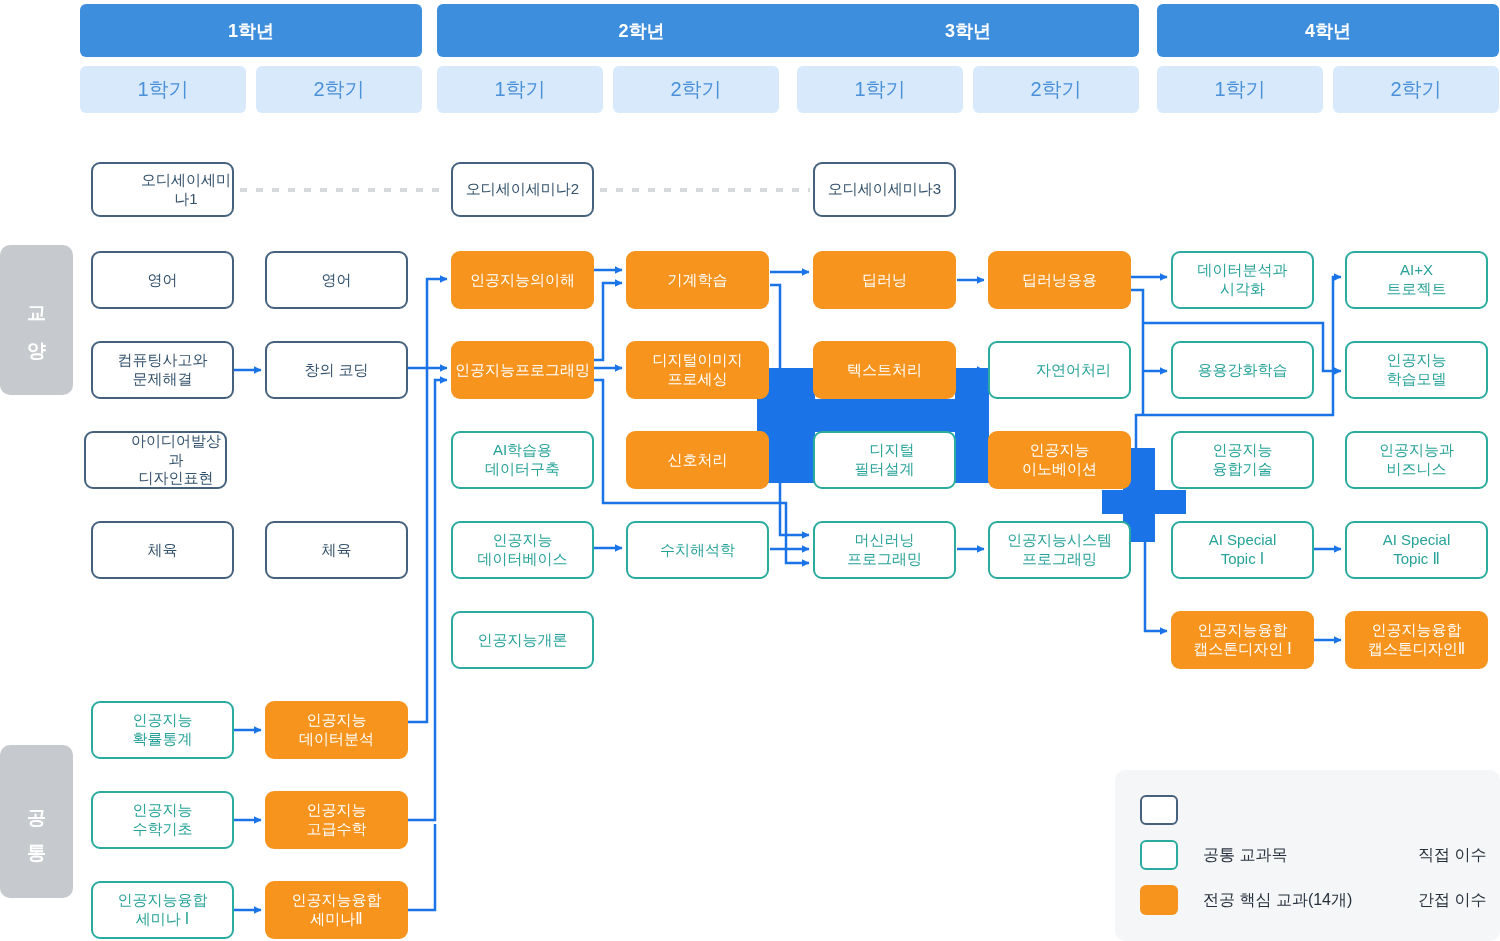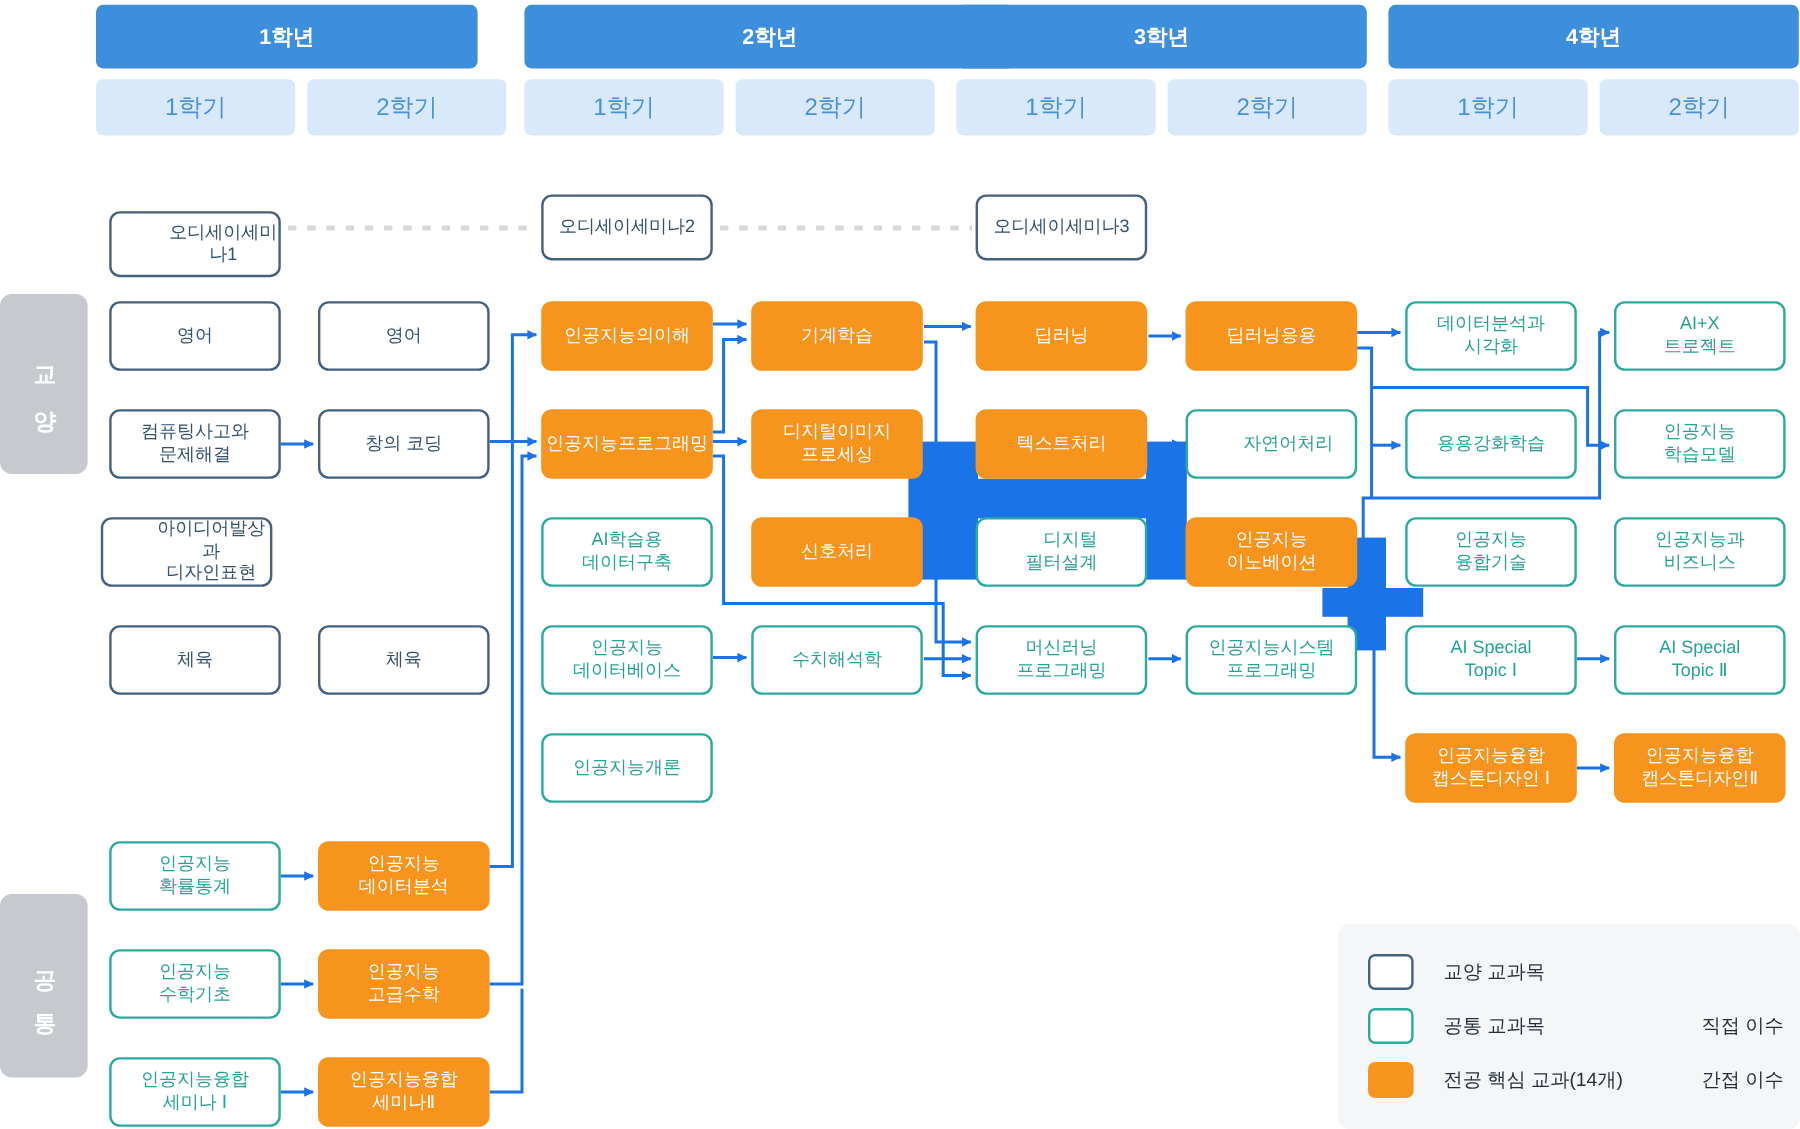--- a/index.html
+++ b/index.html
@@ -87,35 +87,35 @@
       <path d="M1314,640 H1341" marker-end="url(#ah)"></path>
     </g>
 
     <g stroke="#1a74e8" stroke-width="2.5" fill="none">
       <path d="M1363,857 H1399" marker-end="url(#ah)"></path>
       <path d="M1363,902 H1399" stroke-dasharray="6 5" marker-end="url(#ah)"></path>
     </g>
   </svg>
 
   <div id="generated">
-      <div class="year-header" style="left: 80px; width: 318px;">1학년</div>
+      <div class="year-header" style="left: 80px; width: 342px;">1학년</div>
       <div class="sem-box" style="left: 80px; width: 166px;">1학기</div>
       <div class="sem-box" style="left: 256px; width: 166px;">2학기</div>
       <div class="year-header" style="left: 437px; width: 409px;">2학년</div>
       <div class="sem-box" style="left: 437px; width: 166px;">1학기</div>
       <div class="sem-box" style="left: 613px; width: 166px;">2학기</div>
       <div class="year-header" style="left: 797px; width: 342px;">3학년</div>
       <div class="sem-box" style="left: 797px; width: 166px;">1학기</div>
       <div class="sem-box" style="left: 973px; width: 166px;">2학기</div>
       <div class="year-header" style="left: 1157px; width: 342px;">4학년</div>
       <div class="sem-box" style="left: 1157px; width: 166px;">1학기</div>
       <div class="sem-box" style="left: 1333px; width: 166px;">2학기</div>
       <div class="side-label" style="top: 245px; height: 150px;">교양</div>
       <div class="side-label" style="top: 745px; height: 153px;">공통</div>
-      <div class="box gen od" style="left: 91px; top: 176px; padding-left: 47px;">오디세이세미나1</div>
+      <div class="box gen od" style="left: 91px; top: 162px; padding-left: 47px;">오디세이세미나1</div>
       <div class="box gen" style="left: 91px; top: 251px;">영어</div>
       <div class="box gen" style="left: 91px; top: 341px;">컴퓨팅사고와
 문제해결</div>
       <div class="box gen" style="left: 84px; top: 431px; padding-left: 41px;">아이디어발상과
 디자인표현</div>
       <div class="box gen" style="left: 91px; top: 521px;">체육</div>
       <div class="box common" style="left: 91px; top: 701px;">인공지능
 확률통계</div>
       <div class="box common" style="left: 91px; top: 791px;">인공지능
 수학기초</div>
@@ -172,21 +172,20 @@
       <div class="box common" style="left: 1345px; top: 431px;">인공지능과
 비즈니스</div>
       <div class="box common" style="left: 1345px; top: 521px;">AI Special
 Topic Ⅱ</div>
       <div class="box core" style="left: 1345px; top: 611px;">인공지능융합
 캡스톤디자인Ⅱ</div>
     </div>
 
   <div id="legend">
     <div class="lg-swatch gen r1"></div>
-    <div class="lg-label r1">교양 교과목</div>
     <div class="lg-swatch common r2"></div>
     <div class="lg-label r2">공통 교과목</div>
     <div class="lg-swatch core r3"></div>
     <div class="lg-label r3">전공 핵심 교과(14개)</div>
     <div class="lg-arrow-label r2">직접 이수</div>
     <div class="lg-arrow-label r3">간접 이수</div>
   </div>
 
 </div>
 

